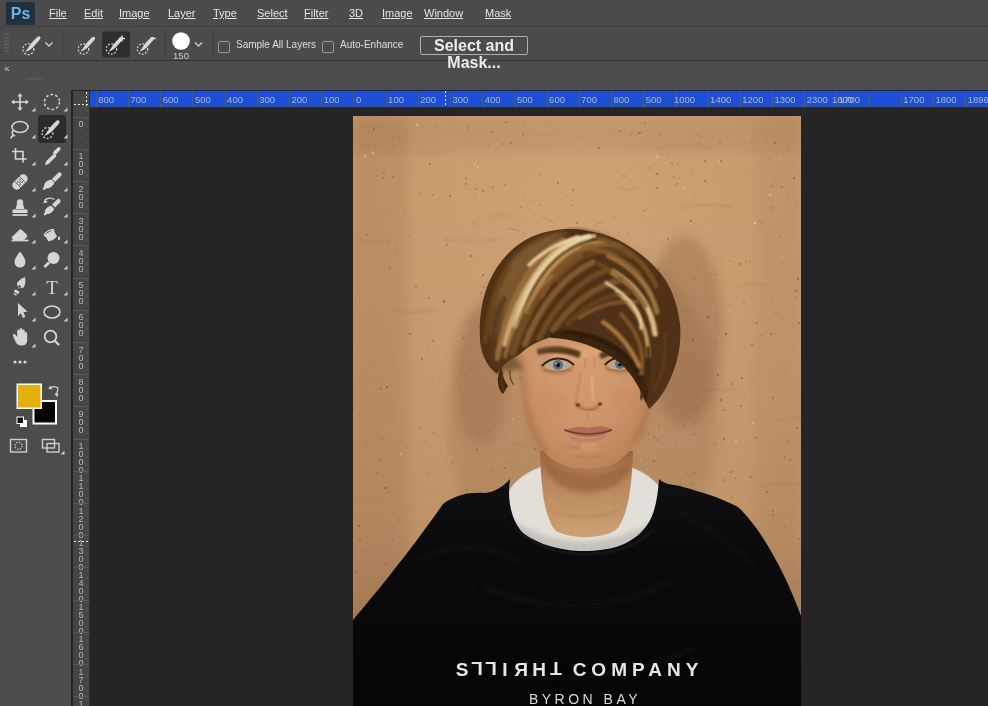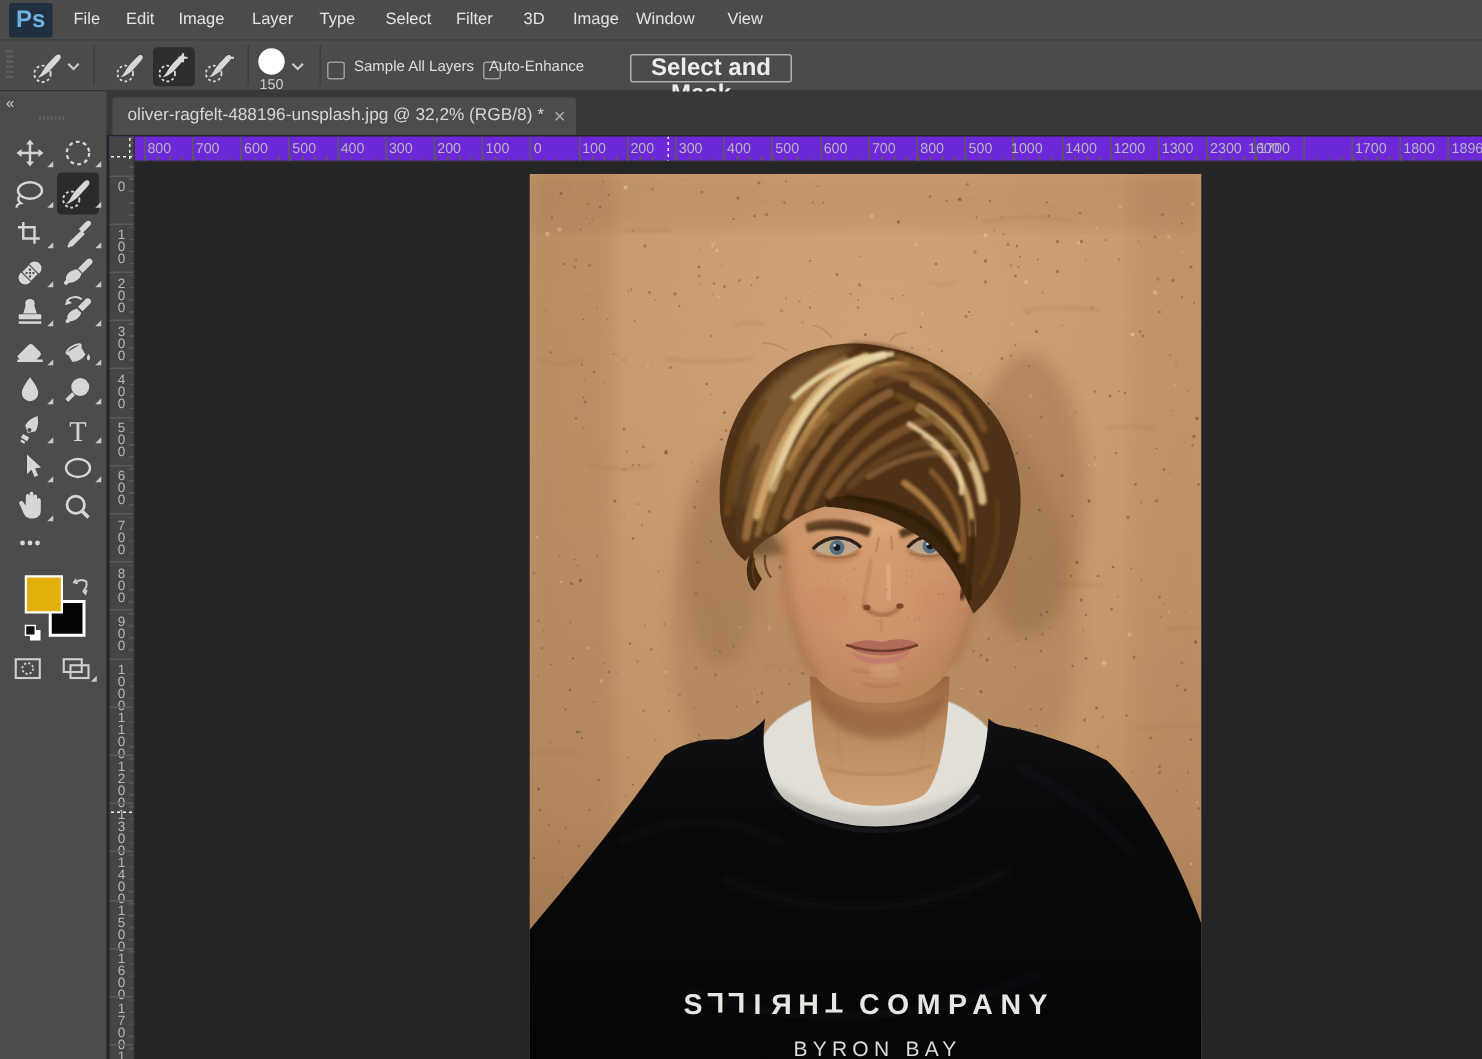--- a/index.html
+++ b/index.html
@@ -3,37 +3,37 @@
 <meta charset="utf-8">
 <style>
   * { margin:0; padding:0; box-sizing:border-box; }
   html,body { width:988px; height:706px; overflow:hidden; background:#4c4c4c;
     font-family:"Liberation Sans", sans-serif; }
   #stage { position:relative; width:988px; height:706px; }
   
   #menubar { position:absolute; left:0; top:0; width:988px; height:27px; background:#4b4b4b; border-bottom:1px solid #404040;}
   #pslogo { position:absolute; left:6px; top:2px; width:29px; height:23px; background:#20303e; border-radius:2px;
     color:#6cb3e4; font-size:16px; font-weight:bold; text-align:center; line-height:23px; }
-  .menu { position:absolute; top:0; height:27px; line-height:27px; color:#e4e4e4; font-size:11px; }
+  .menu { position:absolute; top:0; height:27px; line-height:27px; color:#e4e4e4; font-size:11px;text-decoration:underline; }
   
   #optbar { position:absolute; left:0; top:28px; width:988px; height:33px; background:#4b4b4b; border-bottom:1px solid #353535; }
   .sep { position:absolute; top:2px; width:1px; height:27px; background:#3e3e3e; }
   .chk { position:absolute; top:13px; width:12px; height:12px; border:1px solid #9b9b9b; border-radius:2px; background:transparent; }
   .olbl { position:absolute; top:0; height:33px; line-height:33px; font-size:10px; color:#dedede; }
   #sambtn { position:absolute; left:420px; top:8px; width:108px; height:19px; border:1px solid #aeaeae; border-radius:2px;
     color:#ececec; font-size:16px; font-weight:bold; text-align:center; line-height:17px; }
   
   #tabstrip { position:absolute; left:67px; top:61px; width:921px; height:29px; background:#383838; }
   #tab { position:absolute; left:8px; top:4px; width:309px; height:25px; background:#4c4c4c; border-radius:2px 2px 0 0;
     color:#d6d6d6; font-size:11.5px; line-height:25px; }
   
   #toolbar { position:absolute; left:0; top:61px; width:71px; height:645px; background:#4c4c4c; }
   
   #paste { position:absolute; left:67px; top:90px; width:921px; height:616px; background:#252525; }
-  #hruler { position:absolute; left:73px; top:91px; width:915px; height:17px; background:#6d28d9; border-bottom:1px solid #2e2e2e; overflow:hidden; }
+  #hruler { position:absolute; left:73px; top:91px; width:915px; height:17px; background:#1d4ed8; border-bottom:1px solid #2e2e2e; overflow:hidden; }
   #vruler { position:absolute; left:73px; top:91px; width:17px; height:615px; background:#454545; border-right:1px solid #2e2e2e; overflow:hidden; }
   .htick { position:absolute; top:0; width:1px; height:17px; background:#5a5a5a; }
   .hlab { position:absolute; top:3px; font-size:9.5px; color:#b4b8bd; }
   .vtick { position:absolute; left:0; width:16px; height:1px; background:#5a5a5a; }
   .vlab { position:absolute; left:3.5px; font-size:9px; line-height:8px; color:#b4b8bd; text-align:center; width:9px; }
   #hminor { position:absolute; left:0; top:13px; width:915px; height:4px;
     background:repeating-linear-gradient(90deg,#585858 0 1px,transparent 1px 8.05px); background-position-x:7.6px; }
   #vminor { position:absolute; left:13px; top:0; width:4px; height:615px;
     background:repeating-linear-gradient(180deg,#585858 0 1px,transparent 1px 8.05px); background-position-y:3.7px; }
   #hcur { position:absolute; left:371.5px; top:0; width:1px; height:17px;
@@ -55,21 +55,21 @@
     <span class="menu" style="left:49px">File</span>
     <span class="menu" style="left:84px">Edit</span>
     <span class="menu" style="left:119px">Image</span>
     <span class="menu" style="left:168px">Layer</span>
     <span class="menu" style="left:213px">Type</span>
     <span class="menu" style="left:257px">Select</span>
     <span class="menu" style="left:304px">Filter</span>
     <span class="menu" style="left:349px">3D</span>
     <span class="menu" style="left:382px">Image</span>
     <span class="menu" style="left:424px">Window</span>
-    <span class="menu" style="left:485px">View</span>
+    <span class="menu" style="left:485px">Mask</span>
   </div>
 
   <div id="optbar">
     <svg width="988" height="33" viewBox="0 0 988 33" style="position:absolute;left:0;top:0">
         <rect x="4" y="5.5" width="5" height="1.5" fill="#5f5f5f"></rect>
         <rect x="4" y="8.9" width="5" height="1.5" fill="#5f5f5f"></rect>
         <rect x="4" y="12.3" width="5" height="1.5" fill="#5f5f5f"></rect>
         <rect x="4" y="15.7" width="5" height="1.5" fill="#5f5f5f"></rect>
         <rect x="4" y="19.1" width="5" height="1.5" fill="#5f5f5f"></rect>
         <rect x="4" y="22.5" width="5" height="1.5" fill="#5f5f5f"></rect>
@@ -96,30 +96,25 @@
         <circle cx="181" cy="13" r="8.8" fill="#ffffff"></circle>
         <text x="181" y="31" text-anchor="middle" font-size="9.5" fill="#c9ccd2" font-family="Liberation Sans">150</text>
         <path d="M195,14.5 l3.5,3.5 3.5,-3.5" fill="none" stroke="#c9c9c9" stroke-width="1.5"></path>
       </svg>
     <div class="sep" style="left:62px"></div>
     <div class="sep" style="left:165px"></div>
     <div class="sep" style="left:213px"></div>
     <div class="chk" style="left:218px"></div>
     <span class="olbl" style="left:236px">Sample All Layers</span>
     <div class="chk" style="left:322px"></div>
-    <span class="olbl" style="left:326px">Auto-Enhance</span>
+    <span class="olbl" style="left:340px">Auto-Enhance</span>
     <div id="sambtn">Select and Mask...</div>
   </div>
 
   <div id="paste"></div>
-  <div id="tabstrip">
-    <div id="tab"><span style="margin-left:10px">oliver-ragfelt-488196-unsplash.jpg @ 32,2% (RGB/8) *</span>
-      <span style="position:absolute; right:7px; top:0; color:#b0b0b0; font-size:13.5px;">×</span>
-    </div>
-  </div>
   <div id="toolbar">
     <svg width="71" height="645" viewBox="0 0 71 645">
         <text x="4" y="11" font-size="10" fill="#c9c9c9" font-family="Liberation Sans">«</text>
         <rect x="26.0" y="16" width="1.3" height="3" fill="#5f5f5f"></rect>
         <rect x="28.6" y="16" width="1.3" height="3" fill="#5f5f5f"></rect>
         <rect x="31.2" y="16" width="1.3" height="3" fill="#5f5f5f"></rect>
         <rect x="33.8" y="16" width="1.3" height="3" fill="#5f5f5f"></rect>
         <rect x="36.4" y="16" width="1.3" height="3" fill="#5f5f5f"></rect>
         <rect x="39.0" y="16" width="1.3" height="3" fill="#5f5f5f"></rect>
         <rect x="41.6" y="16" width="1.3" height="3" fill="#5f5f5f"></rect>

